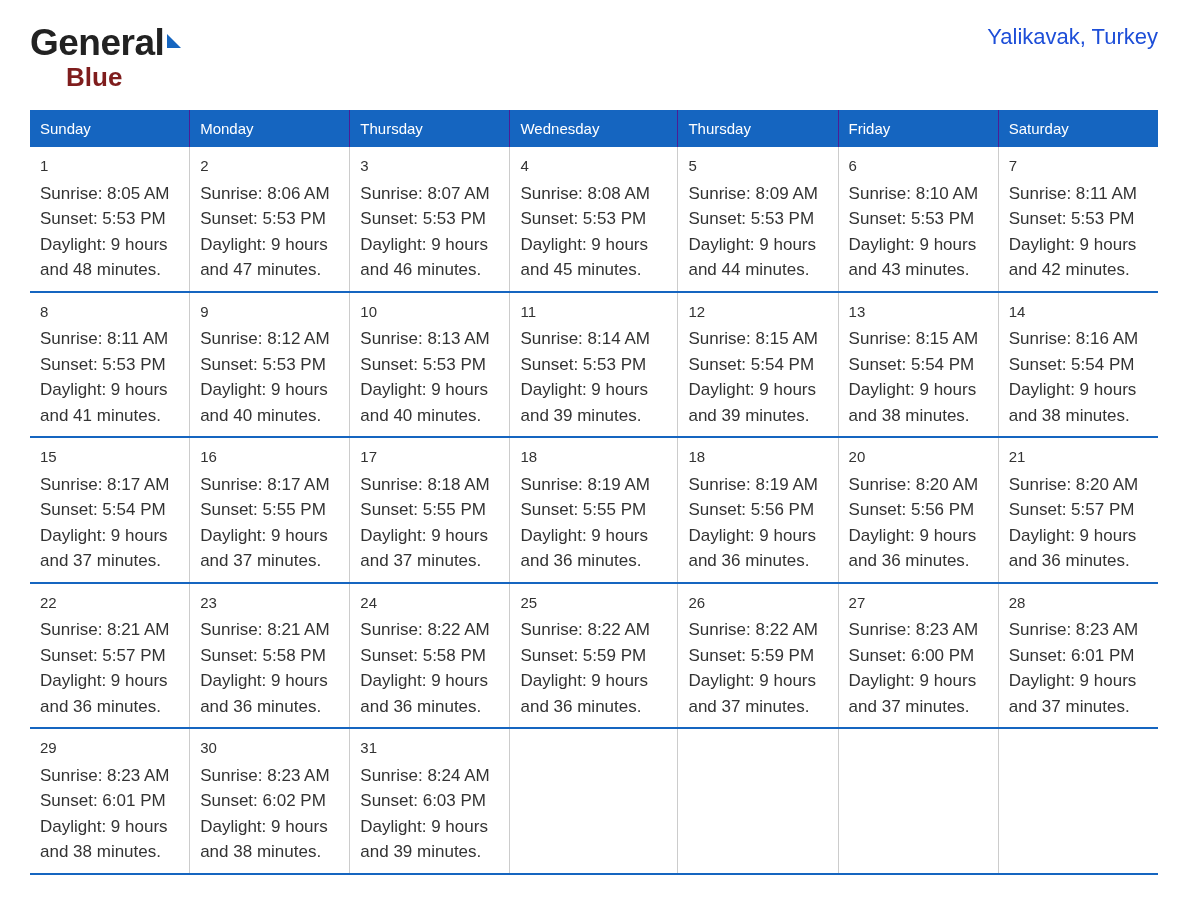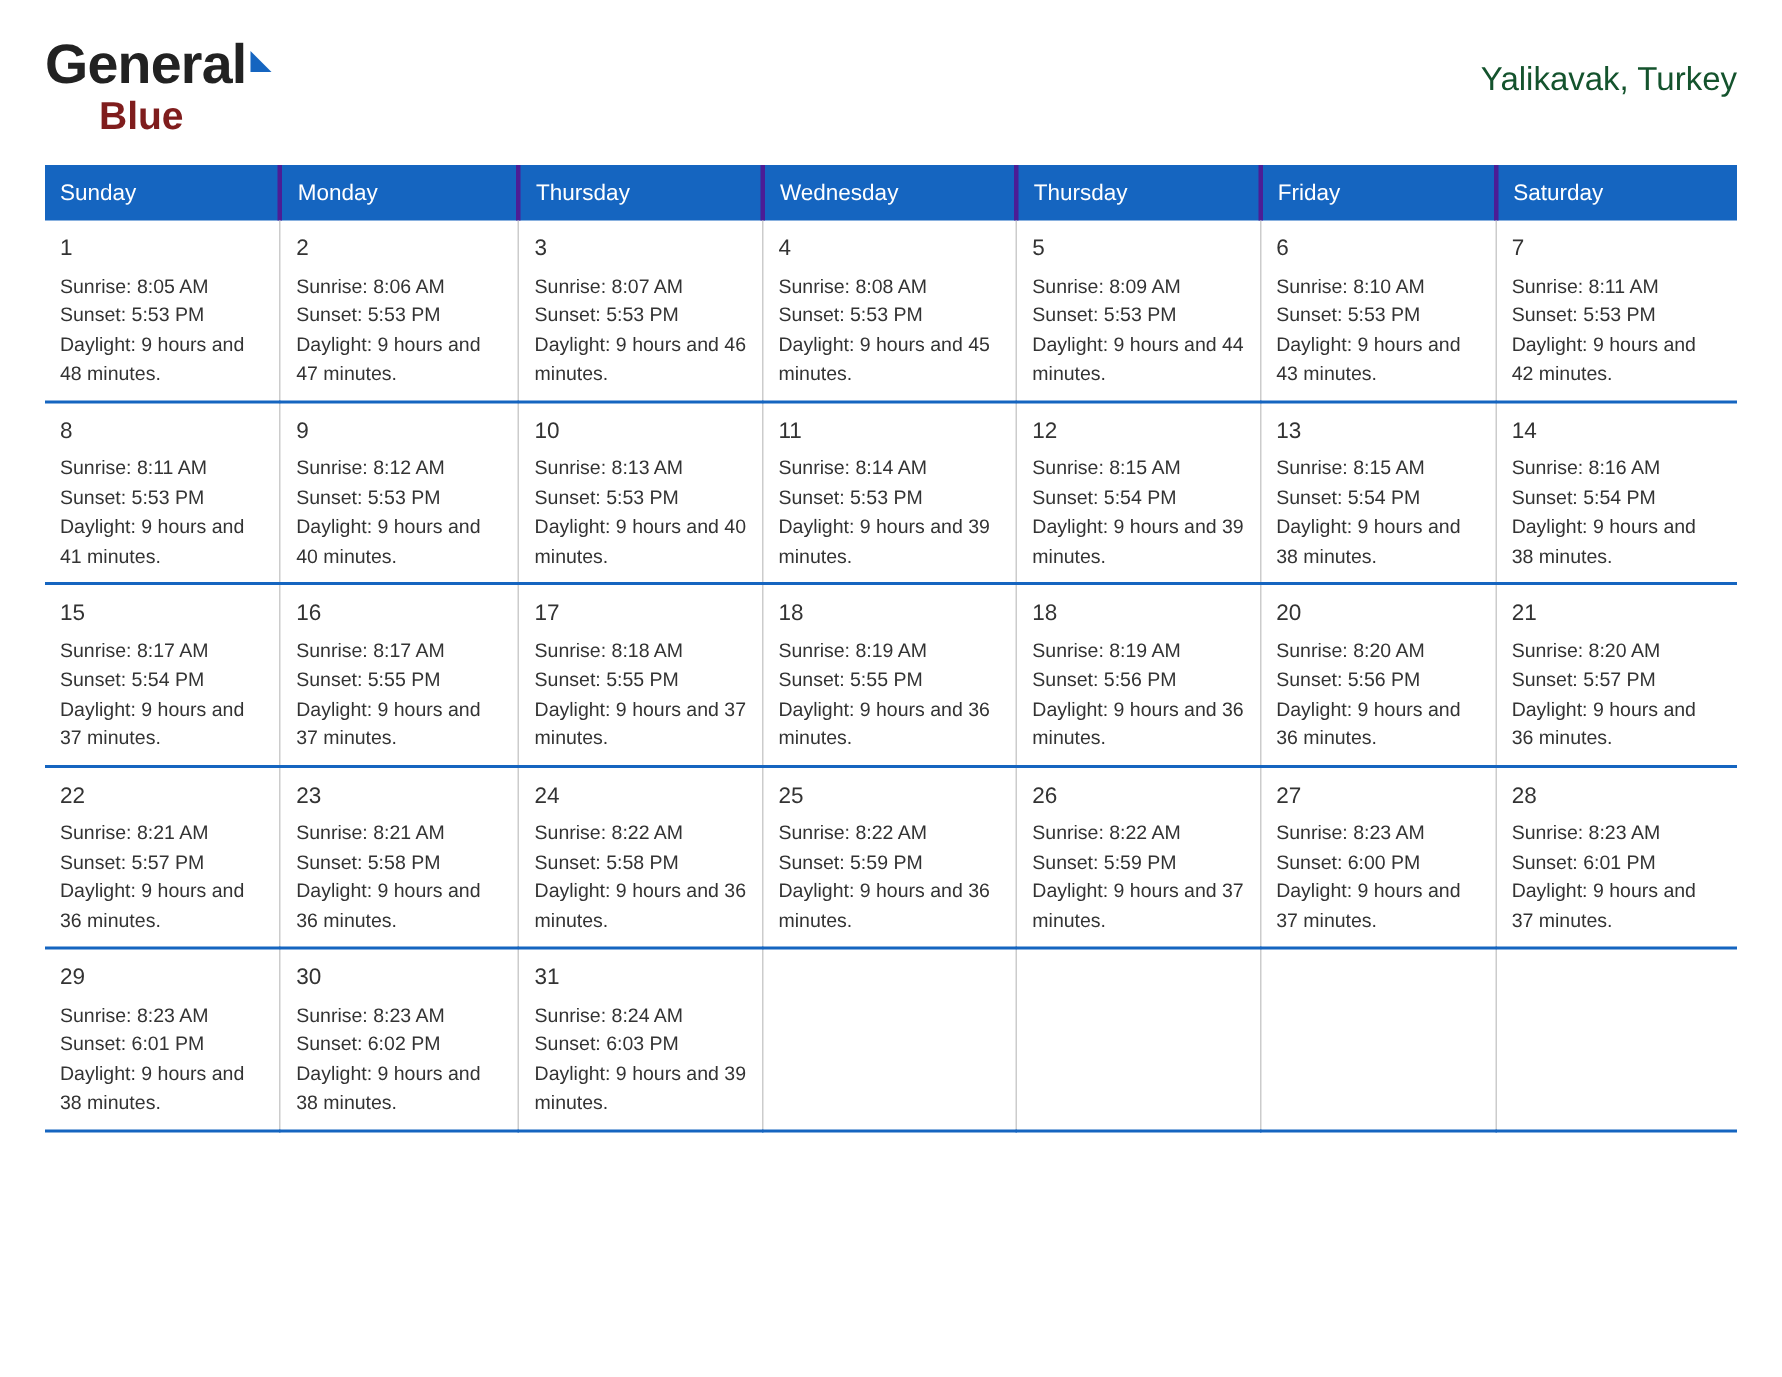--- a/index.html
+++ b/index.html
@@ -20,38 +20,38 @@
       text-align: right;
     }
     .main-title {
       font-size: 52px;
       font-weight: 300;
       color: #1a1a1a;
       line-height: 1.1;
     }
     .subtitle {
       font-size: 22px;
-      color: #14532d;
-      margin-top: 20px;
+      color: #1d4ed8;
+      margin-top: 4px;
     }
     table {
       width: 100%;
       border-collapse: collapse;
       font-size: 13px;
     }
     thead tr {
       background-color: #1565c0;
       color: #fff;
     }
     thead th {
       padding: 10px 10px;
       font-weight: normal;
       font-size: 15px;
       text-align: left;
-      border-right: 3px solid #4c1d95;
+      border-right: 1px solid #4c1d95;
     }
     thead th:last-child {
       border-right: none;
     }
     tbody tr {
       border-bottom: 2px solid #1565c0;
     }
     tbody td {
       padding: 8px 10px;
       vertical-align: top;
@@ -63,21 +63,21 @@
     tbody td:last-child {
       border-right: none;
     }
     .day-num {
       font-size: 15px;
       font-weight: normal;
       display: block;
       margin-bottom: 3px;
     }
     .day-info {
-      font-size: 13px;
+      font-size: 17px;
       color: #333;
     }
     .logo-block {
       margin-top: 2px;
     }
     .logo-line1 {
       font-size: 37px;
       font-weight: bold;
       color: #222;
       letter-spacing: -0.5px;

